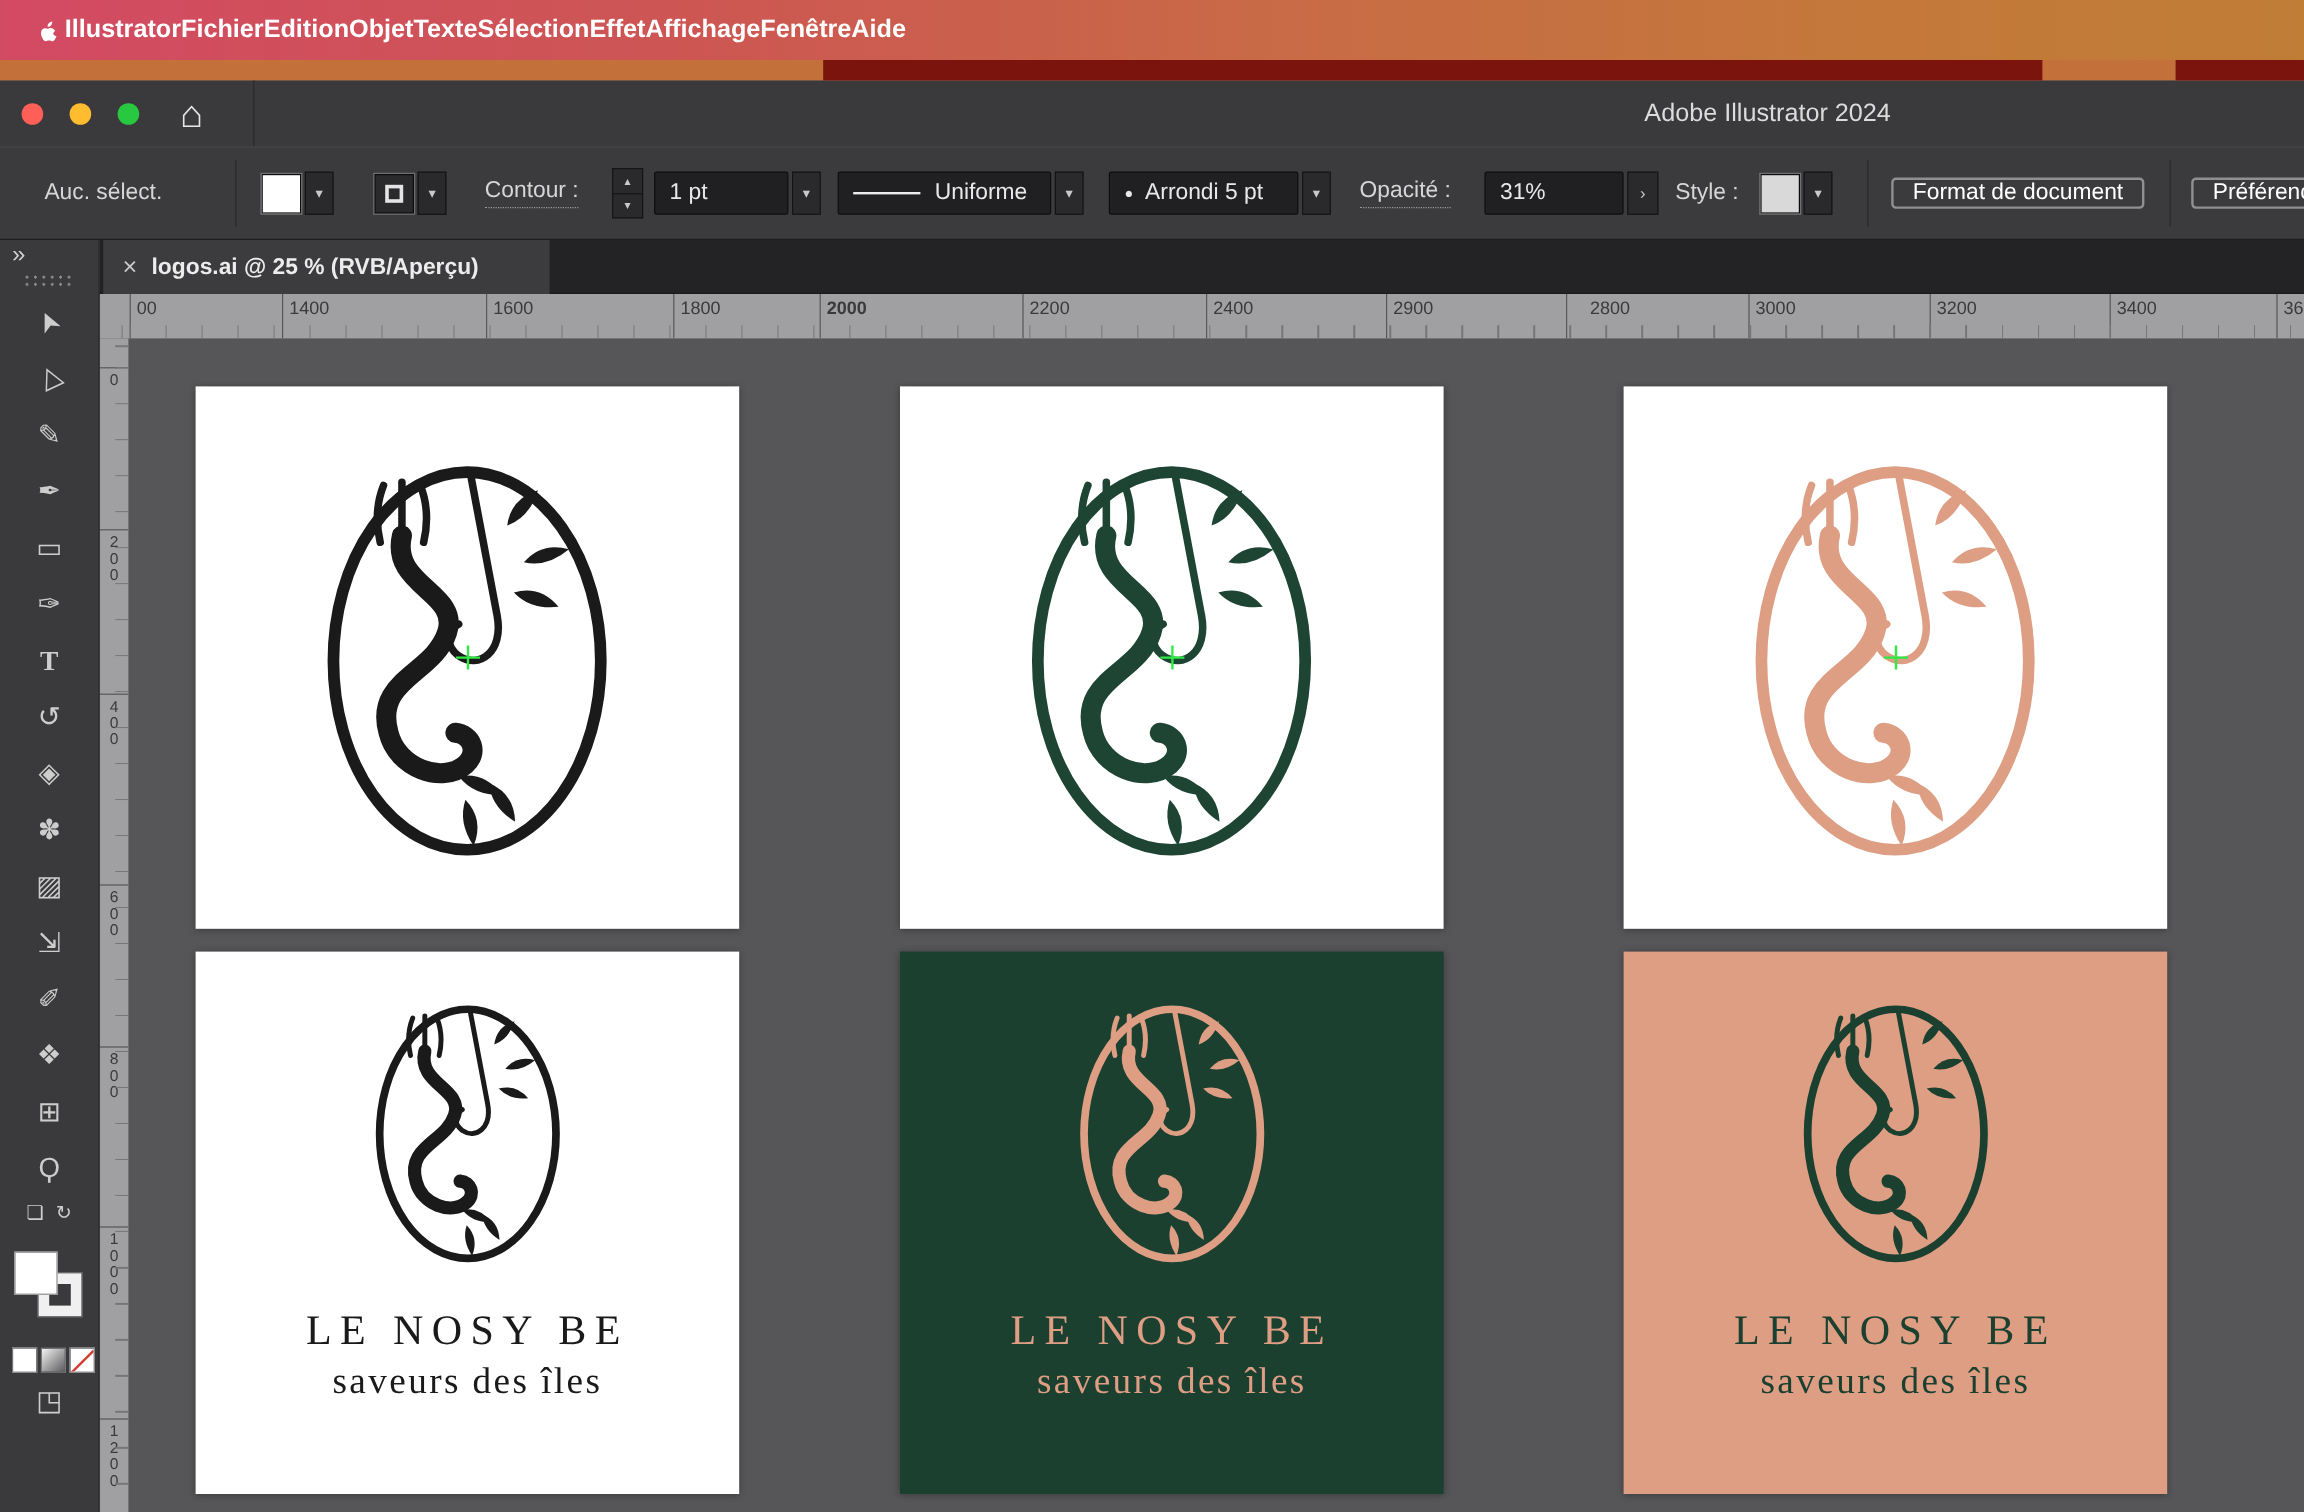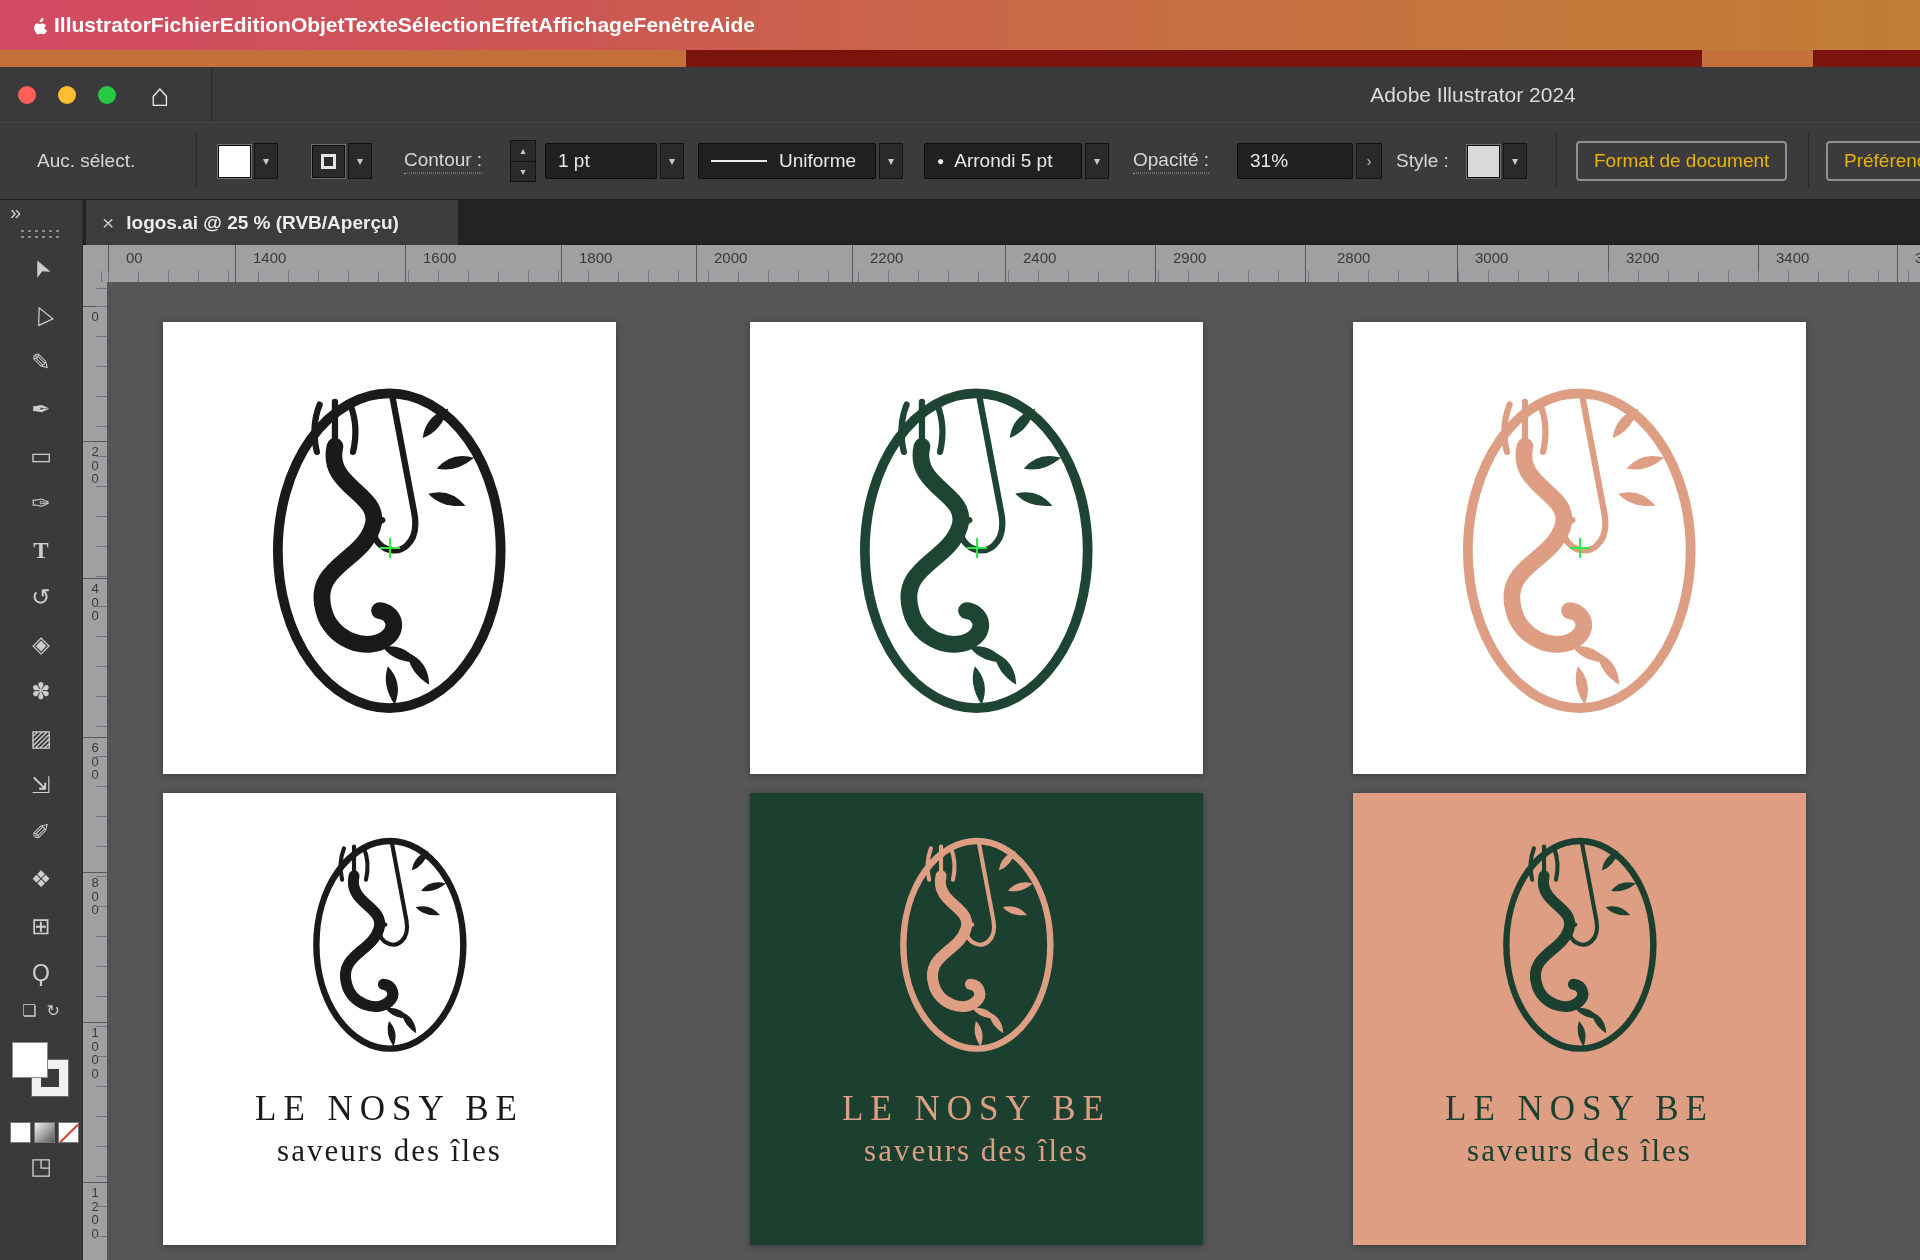--- a/index.html
+++ b/index.html
@@ -41,21 +41,21 @@
     display:flex;align-items:center;justify-content:center;color:#c9c9c9;font-size:12px}
   .stepper{width:26px;height:42px;background:#2a2a2c;border:1px solid #141416;display:flex;flex-direction:column}
   .stepper span{flex:1;display:flex;align-items:center;justify-content:center;font-size:10px;color:#c9c9c9}
   .stepper span:first-child{border-bottom:1px solid #141416}
   .field{height:36px;background:#202022;border:1px solid #0e0e10;border-radius:2px;color:#e8e8e8;
     display:flex;align-items:center;padding:0 12px;white-space:nowrap}
   .linepreview{width:56px;height:2px;background:#ececec;margin-right:12px}
   .dot{font-size:12px;margin-right:10px}
   .fwd{width:26px;height:36px;margin-left:3px;background:#2a2a2c;border:1px solid #141416;
     display:flex;align-items:center;justify-content:center;color:#c9c9c9;font-size:14px}
-  .cb-btn{height:40px;border:2px solid #909092;border-radius:4px;color:#eab308;
+  .cb-btn{height:26px;border:2px solid #909092;border-radius:4px;color:#ffffff;
     display:flex;align-items:center;padding:0 16px;white-space:nowrap;background:transparent}
   .cb-sep{position:absolute;top:10px;bottom:10px;width:1px;background:#2a2a2c}
 
   
   .tabbar{position:absolute;left:83px;top:200px;right:0;height:45px;background:#232325;border-bottom:1px solid #1b1b1d;z-index:17}
   .tab{position:absolute;left:3px;top:0;height:45px;width:372px;background:#3c3c3e;
     display:flex;align-items:center;gap:12px;padding:0 16px;color:#ececec;font-size:19px;font-weight:600}
   .tab .x{color:#c9c9c9;font-size:21px;font-weight:400}
 
   
@@ -77,21 +77,21 @@
   .cmini.grad{background:linear-gradient(135deg,#f2f2f2,#5a5a5c)}
   .cmini.none{background:#fff;overflow:hidden}
   .cmini.none::after{content:"";position:absolute;left:-4px;right:-4px;top:50%;height:2px;background:#d23b2e;transform:rotate(-45deg)}
 
   
   .hruler{position:absolute;left:83px;top:245px;right:0;height:37px;background:#a0a0a2;z-index:15;overflow:hidden}
   .hruler::after{content:"";position:absolute;left:0;right:0;bottom:0;height:11px;
     background:repeating-linear-gradient(90deg,#76767a 0 1px,transparent 1px 30px);background-position:25px 0}
   .htick{position:absolute;top:0;bottom:0}
   .htick i{position:absolute;left:0;top:0;bottom:0;width:1px;background:#57575a}
-  .htick span{position:relative;margin-left:18px;top:4px;font-size:15px;color:#3a3a3c}
+  .htick span{position:relative;margin-left:6px;top:4px;font-size:15px;color:#3a3a3c}
   .vruler{position:absolute;left:83px;top:282px;bottom:0;width:24px;background:#a0a0a2;z-index:15;overflow:hidden}
   .vruler::after{content:"";position:absolute;top:0;bottom:0;right:0;width:11px;
     background:repeating-linear-gradient(180deg,#76767a 0 1px,transparent 1px 30px);background-position:0 24px}
   .vtick{position:absolute;left:0;width:100%}
   .vtick i{position:absolute;left:0;right:0;top:0;height:1px;background:#57575a}
   .vtick span{display:block;white-space:pre;text-align:center;padding-top:4px;font-size:13px;line-height:1.05;color:#3a3a3c}
 
   
   #canvas{position:absolute;left:107px;top:282px;right:0;bottom:0;background:#565658;overflow:hidden}
   .artboard{position:absolute;width:453px;height:452px;box-shadow:0 1px 6px rgba(0,0,0,.35);
@@ -290,21 +290,21 @@
   <div class="tool" data-name="draw-mode-icon">
       <span class="g">◳</span>
     </div>
 </div>
 
 <div class="hruler" data-name="horizontal-ruler">
     <div class="htick" data-name="ruler-mark" style="left: 25px;"><i></i><span>00</span></div>
     <div class="htick" data-name="ruler-mark" style="left: 152px;"><i></i><span>1400</span></div>
     <div class="htick" data-name="ruler-mark" style="left: 322px; text-align: center;"><i></i><span>1600</span></div>
     <div class="htick" data-name="ruler-mark" style="left: 478px;"><i></i><span>1800</span></div>
-    <div class="htick" data-name="ruler-mark" style="left: 613px;"><i></i><span>2000</span></div>
+    <div class="htick" data-name="ruler-mark" style="left: 600px; font-weight: bold;"><i></i><span>2000</span></div>
     <div class="htick" data-name="ruler-mark" style="left: 769px;"><i></i><span>2200</span></div>
     <div class="htick" data-name="ruler-mark" style="left: 922px;"><i></i><span>2400</span></div>
     <div class="htick" data-name="ruler-mark" style="left: 1072px;"><i></i><span>2900</span></div>
     <div class="htick" data-name="ruler-mark" style="left: 1222px; padding-left: 14px;"><i></i><span>2800</span></div>
     <div class="htick" data-name="ruler-mark" style="left: 1374px;"><i></i><span>3000</span></div>
     <div class="htick" data-name="ruler-mark" style="left: 1525px;"><i></i><span>3200</span></div>
     <div class="htick" data-name="ruler-mark" style="left: 1675px;"><i></i><span>3400</span></div>
     <div class="htick" data-name="ruler-mark" style="left: 1814px;"><i></i><span>36</span></div>
   </div>
 <div class="vruler" data-name="vertical-ruler">

